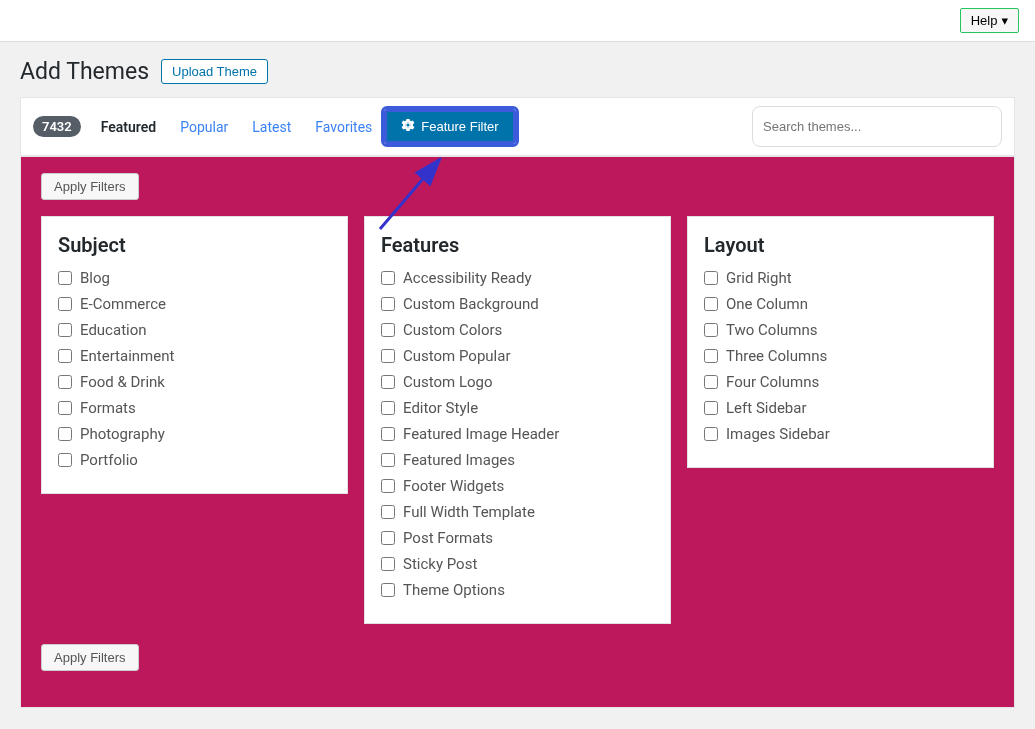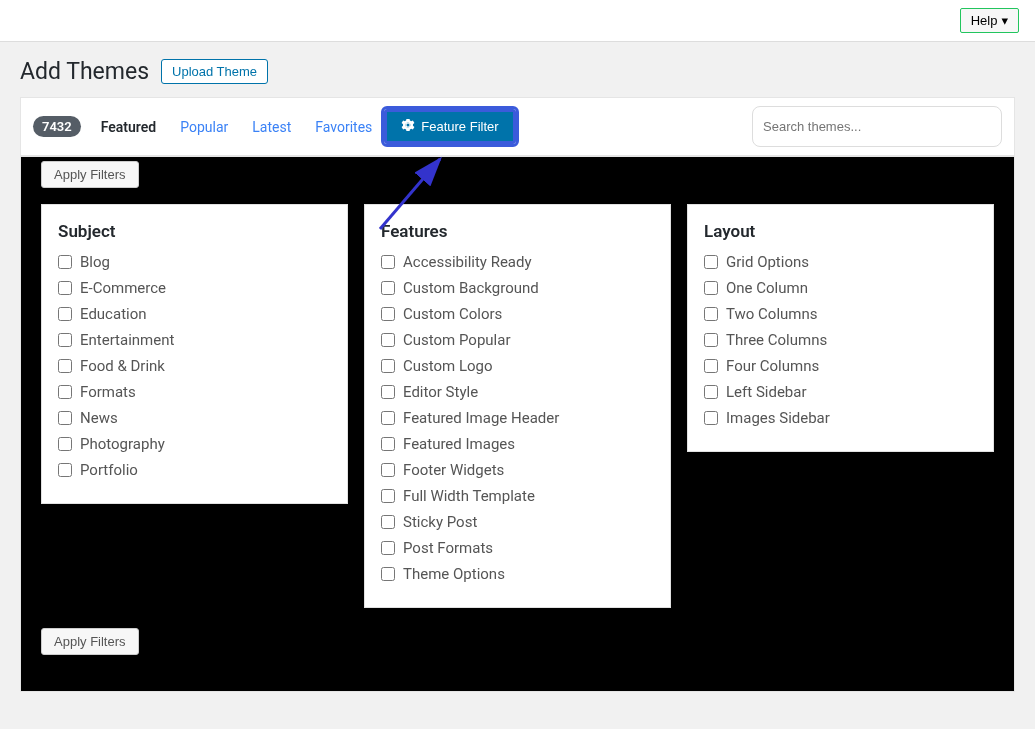--- a/index.html
+++ b/index.html
@@ -106,23 +106,23 @@
     }
     .search-input {
       border: 1px solid #ddd;
       padding: 12px 10px;
       width: 250px;
       font-size: 13px;
       color: #aaa;
       border-radius: 8px;
     }
     .filters-section {
-      background: #000000;
+      background: #be185d;
       border: 1px solid #e5e5e5;
-      padding: 4px 20px 20px;
+      padding: 16px 20px 20px;
       margin-top: 0;
     }
     .apply-filters-btn {
       background: #f7f7f7;
       border: 1px solid #ccc;
       padding: 5px 12px;
       border-radius: 3px;
       cursor: pointer;
       font-size: 13px;
       color: #555;
@@ -133,21 +133,21 @@
       gap: 16px;
       align-items: flex-start;
     }
     .filter-panel {
       background: #fff;
       border: 1px solid #e1e1e1;
       padding: 16px;
       flex: 1;
     }
     .filter-panel-title {
-      font-size: 17px;
+      font-size: 20px;
       font-weight: 600;
       color: #23282d;
       margin-bottom: 12px;
     }
     .checkbox-item {
       display: flex;
       align-items: center;
       gap: 8px;
       margin-bottom: 8px;
       cursor: pointer;
@@ -250,24 +250,20 @@
         <label class="checkbox-item">
           <input type="checkbox" style="">
           <span class="checkbox-label">Food &amp; Drink</span>
         </label>
         <label class="checkbox-item">
           <input type="checkbox" style="">
           <span class="checkbox-label">Formats</span>
         </label>
         <label class="checkbox-item">
           <input type="checkbox" style="">
-          <span class="checkbox-label">News</span>
-        </label>
-        <label class="checkbox-item">
-          <input type="checkbox" style="">
           <span class="checkbox-label">Photography</span>
         </label>
         <label class="checkbox-item">
           <input type="checkbox" style="">
           <span class="checkbox-label">Portfolio</span>
         </label>
       </div>
 
       <div class="filter-panel">
         <div class="filter-panel-title">Features</div>
@@ -306,37 +302,37 @@
         <label class="checkbox-item">
           <input type="checkbox" style="">
           <span class="checkbox-label">Footer Widgets</span>
         </label>
         <label class="checkbox-item">
           <input type="checkbox" style="">
           <span class="checkbox-label">Full Width Template</span>
         </label>
         <label class="checkbox-item">
           <input type="checkbox" style="">
+          <span class="checkbox-label">Post Formats</span>
+        </label>
+        <label class="checkbox-item">
+          <input type="checkbox" style="">
           <span class="checkbox-label">Sticky Post</span>
-        </label>
-        <label class="checkbox-item">
-          <input type="checkbox" style="">
-          <span class="checkbox-label">Post Formats</span>
         </label>
         <label class="checkbox-item">
           <input type="checkbox" style="">
           <span class="checkbox-label">Theme Options</span>
         </label>
       </div>
 
       <div class="filter-panel">
         <div class="filter-panel-title">Layout</div>
         <label class="checkbox-item">
           <input type="checkbox" style="">
-          <span class="checkbox-label">Grid Options</span>
+          <span class="checkbox-label">Grid Right</span>
         </label>
         <label class="checkbox-item">
           <input type="checkbox" style="">
           <span class="checkbox-label">One Column</span>
         </label>
         <label class="checkbox-item">
           <input type="checkbox" style="">
           <span class="checkbox-label">Two Columns</span>
         </label>
         <label class="checkbox-item">

